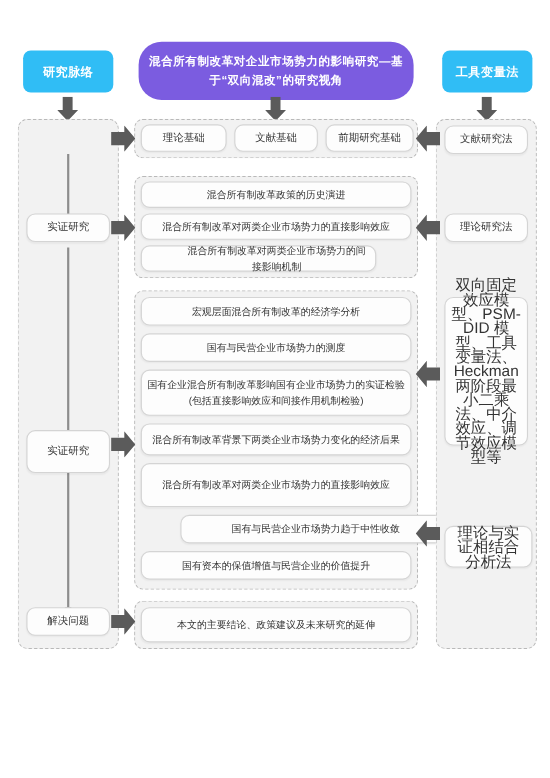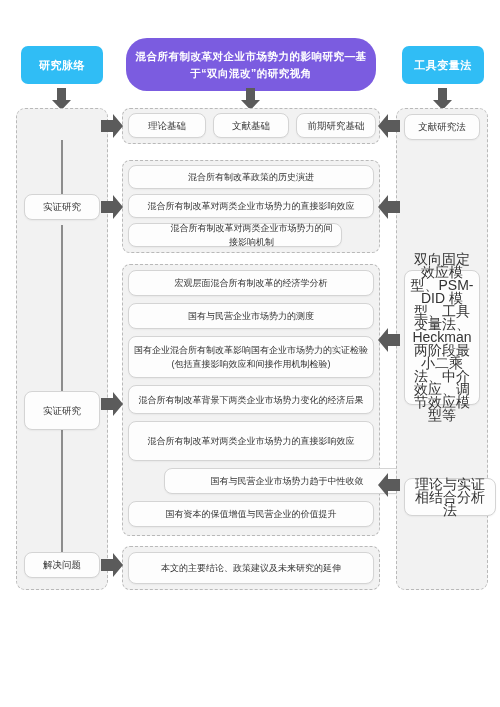--- a/index.html
+++ b/index.html
@@ -187,22 +187,23 @@
   <div class="node small" style="left:128px; top:468px; width:246px; height:26px;margin-left:36px;">国有与民营企业市场势力趋于中性收敛</div>
   <div class="node small" style="left:128px; top:501px; width:246px; height:26px;">国有资本的保值增值与民营企业的价值提升</div>
 
   <div class="grp" style="left:122px; top:546px; width:258px; height:44px;"></div>
 
   <div class="node small" style="left:128px; top:552px; width:246px; height:32px;">本文的主要结论、政策建议及未来研究的延伸</div>
 
   <div class="col col-right"></div>
 
   <div class="node" style="left:404px; top:114px; width:76px; height:26px;">文献研究法</div>
+  <div class="node" style="left:404px; top:194px; width:76px; height:26px;">理论研究法</div>
   <div class="node tiny" style="left:404px; top:270px; width:76px; height:135px;">双向固定效应模型、PSM-DID 模型、工具变量法、Heckman 两阶段最小二乘法、中介效应、调节效应模型等</div>
-  <div class="node tiny" style="left:404px; top:478px; width:92px; height:38px;">理论与实证相结合分析法</div>
+  <div class="node tiny" style="left:404px; top:478px; width:80px; height:38px;">理论与实证相结合分析法</div>
 
   <svg class="fat-arrow" style="left:101px; top:114px;" viewBox="0 0 22 24">
     <path d="M0 6 H12 V0 L22 12 L12 24 V18 H0 Z" fill="#5b5b5b"></path>
   </svg>
   <svg class="fat-arrow" style="left:101px; top:195px;" viewBox="0 0 22 24">
     <path d="M0 6 H12 V0 L22 12 L12 24 V18 H0 Z" fill="#5b5b5b"></path>
   </svg>
   <svg class="fat-arrow" style="left:101px; top:392px;" viewBox="0 0 22 24">
     <path d="M0 6 H12 V0 L22 12 L12 24 V18 H0 Z" fill="#5b5b5b"></path>
   </svg>

